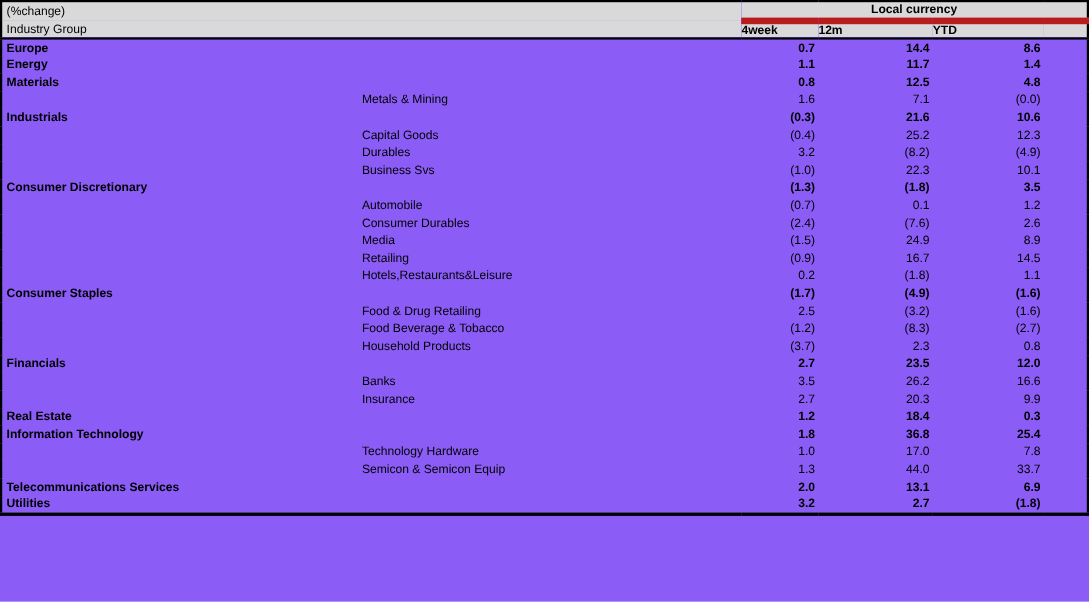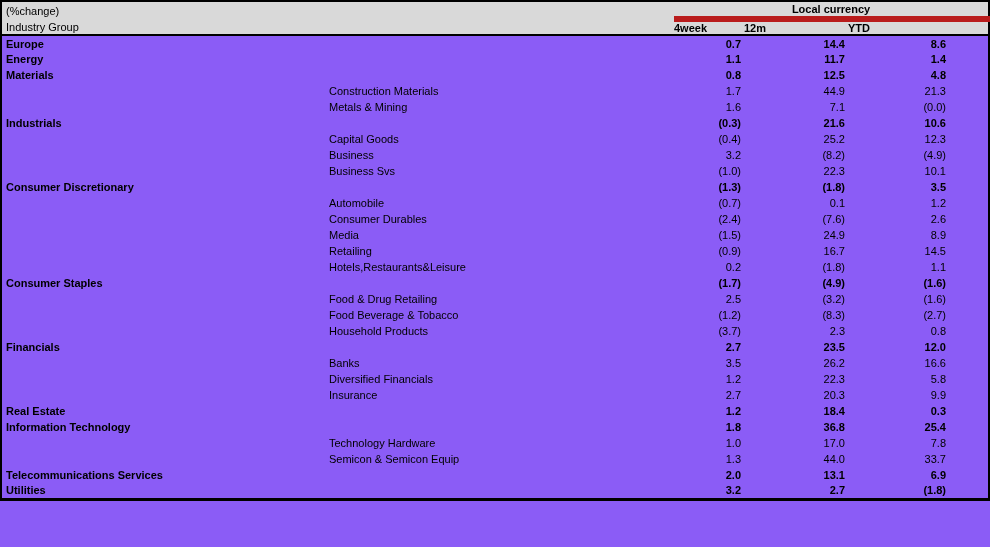--- a/index.html
+++ b/index.html
@@ -102,27 +102,20 @@
           <td></td>
         </tr>
         <tr class="bold">
           <td class="label">Materials</td>
           <td class="num">0.8</td>
           <td class="num">12.5</td>
           <td class="num">4.8</td>
           <td></td>
         </tr>
         <tr>
-          <td class="label indent">Construction Materials</td>
-          <td class="num">1.7</td>
-          <td class="num">44.9</td>
-          <td class="num">21.3</td>
-          <td></td>
-        </tr>
-        <tr>
           <td class="label indent">Metals &amp; Mining</td>
           <td class="num">1.6</td>
           <td class="num">7.1</td>
           <td class="num">(0.0)</td>
           <td></td>
         </tr>
         <tr class="bold">
           <td class="label">Industrials</td>
           <td class="num">(0.3)</td>
           <td class="num">21.6</td>
@@ -130,21 +123,21 @@
           <td></td>
         </tr>
         <tr>
           <td class="label indent">Capital Goods</td>
           <td class="num">(0.4)</td>
           <td class="num">25.2</td>
           <td class="num">12.3</td>
           <td></td>
         </tr>
         <tr>
-          <td class="label indent">Business</td>
+          <td class="label indent">Durables</td>
           <td class="num">3.2</td>
           <td class="num">(8.2)</td>
           <td class="num">(4.9)</td>
           <td></td>
         </tr>
         <tr>
           <td class="label indent">Business Svs</td>
           <td class="num">(1.0)</td>
           <td class="num">22.3</td>
           <td class="num">10.1</td>
@@ -228,27 +221,20 @@
           <td></td>
         </tr>
         <tr>
           <td class="label indent">Banks</td>
           <td class="num">3.5</td>
           <td class="num">26.2</td>
           <td class="num">16.6</td>
           <td></td>
         </tr>
         <tr>
-          <td class="label indent">Diversified Financials</td>
-          <td class="num">1.2</td>
-          <td class="num">22.3</td>
-          <td class="num">5.8</td>
-          <td></td>
-        </tr>
-        <tr>
           <td class="label indent">Insurance</td>
           <td class="num">2.7</td>
           <td class="num">20.3</td>
           <td class="num">9.9</td>
           <td></td>
         </tr>
         <tr class="bold">
           <td class="label">Real Estate</td>
           <td class="num">1.2</td>
           <td class="num">18.4</td>

